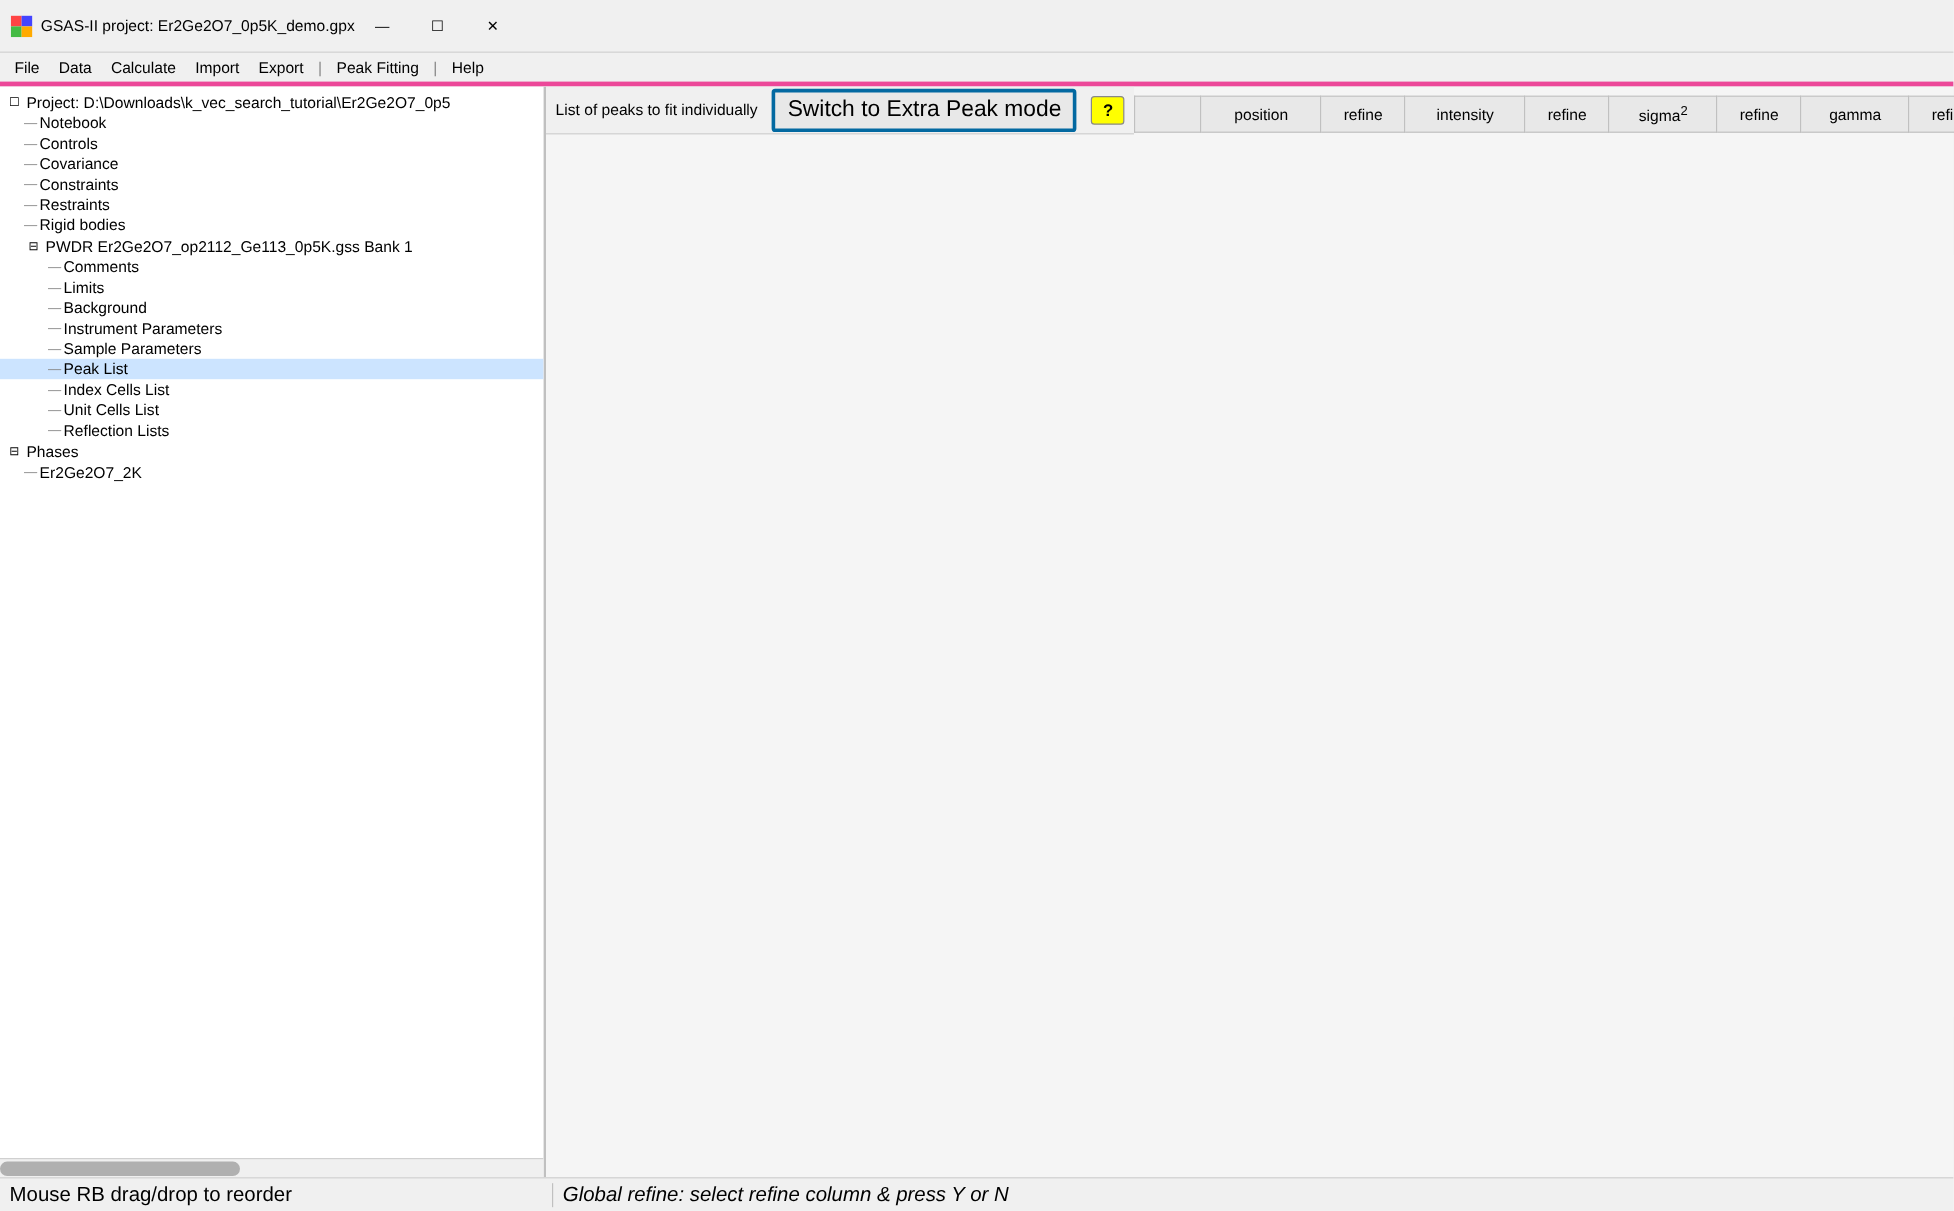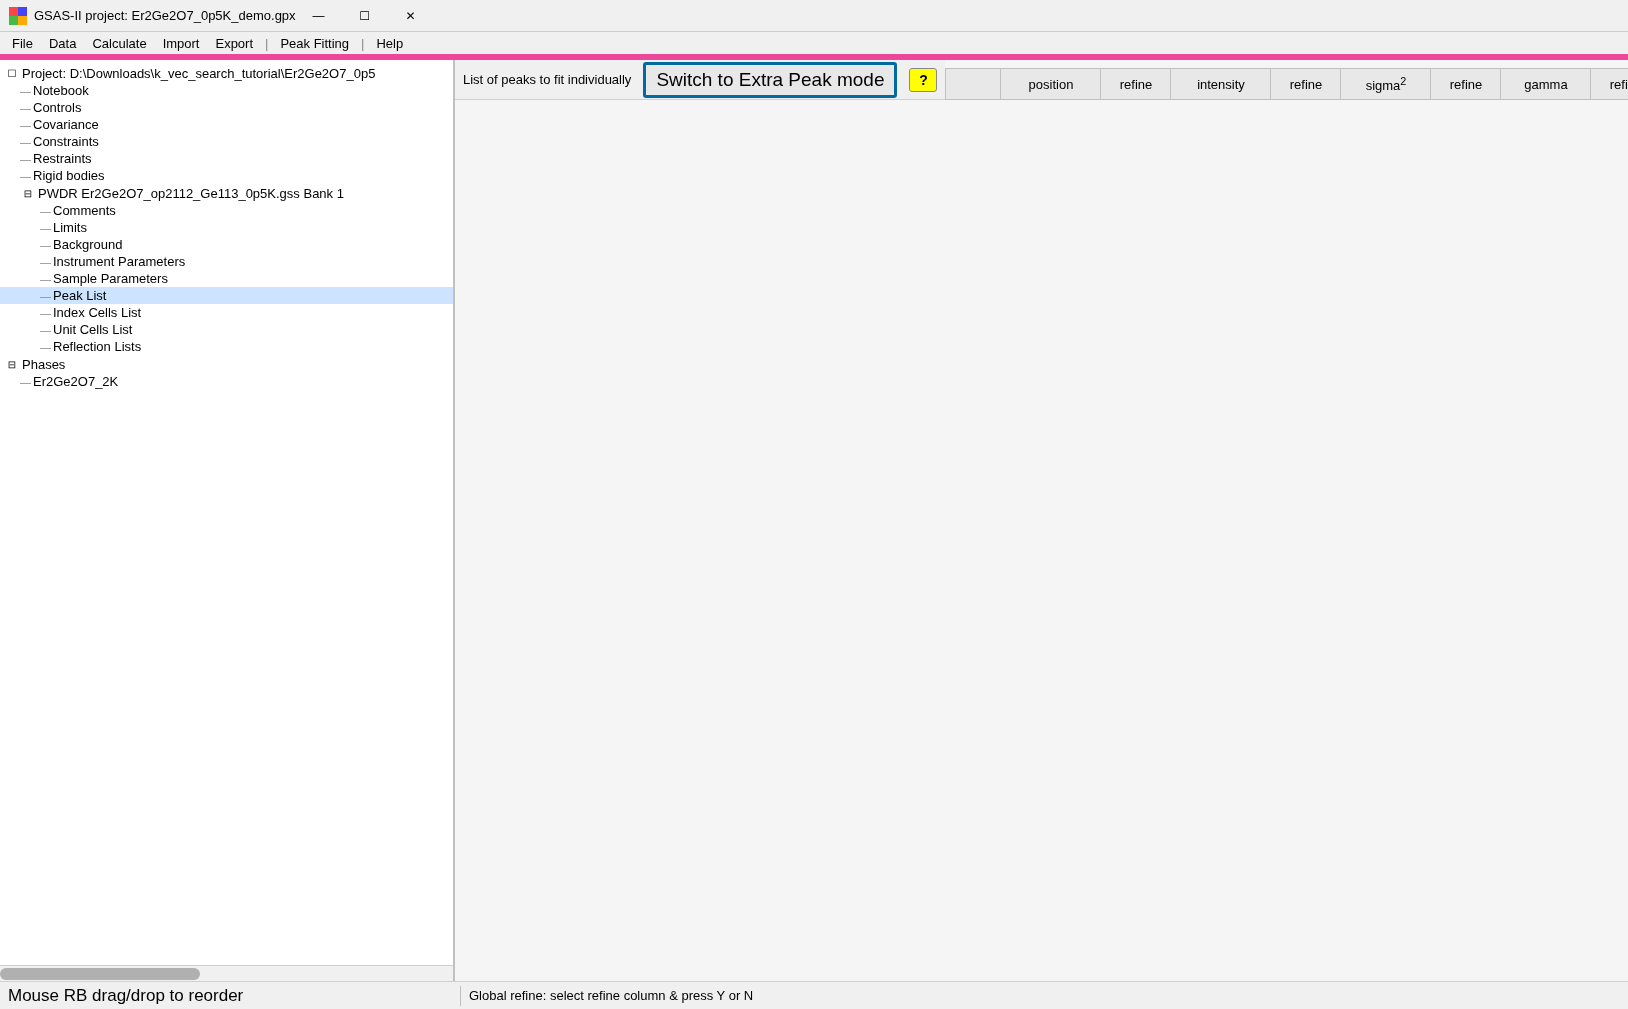--- a/index.html
+++ b/index.html
@@ -10,21 +10,21 @@
       width: 1628px;
       height: 1009px;
       overflow: hidden;
       display: flex;
       flex-direction: column;
     }
 
     
     #title-bar {
       background: #f0f0f0;
-      height: 32px;
+      height: 44px;
       display: flex;
       align-items: center;
       padding: 12px 8px;
       border-bottom: 1px solid #ccc;
       user-select: none;
     }
     #title-bar .app-icon {
       width: 20px;
       height: 20px;
       margin-right: 6px;
@@ -48,21 +48,21 @@
       border: none;
     }
 
     
     #menu-bar {
       background: #f0f0f0;
       height: 28px;
       display: flex;
       align-items: center;
       padding: 0 4px;
-      border-bottom: 6px solid #ec4899;
+      border-bottom: 4px solid #ec4899;
     }
     .menu-item {
       padding: 4px 8px;
       cursor: pointer;
       border-radius: 2px;
       font-size: 13px;
     }
     .menu-separator {
       padding: 0 4px;
       color: #888;
@@ -150,21 +150,22 @@
       padding: 0 8px;
     }
     #status-left {
       width: 453px;
       border-right: 1px solid #c0c0c0;
       padding-right: 8px;
       font-size: 17px;
     }
     #status-right {
       padding-left: 8px;
-      font-size: 13px;
+      font-size: 17px;
+      font-style: italic;
     }
 
     
     #right-panel {
       flex: 1;
       background: #f5f5f5;
       display: flex;
       overflow: hidden;
     }
 

